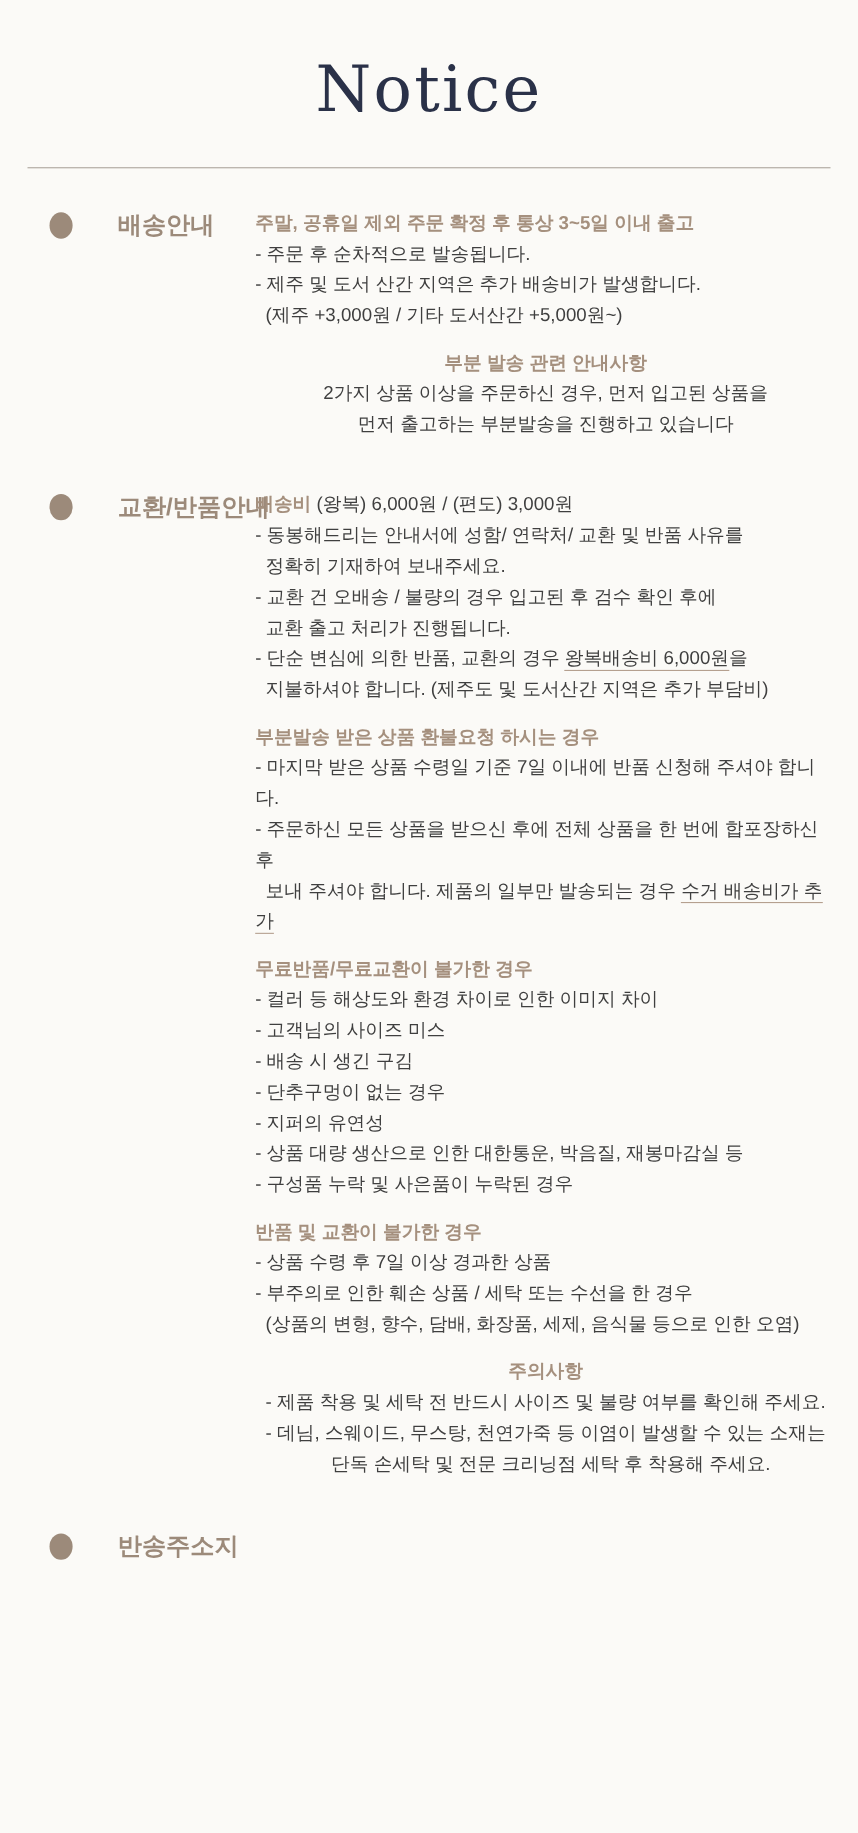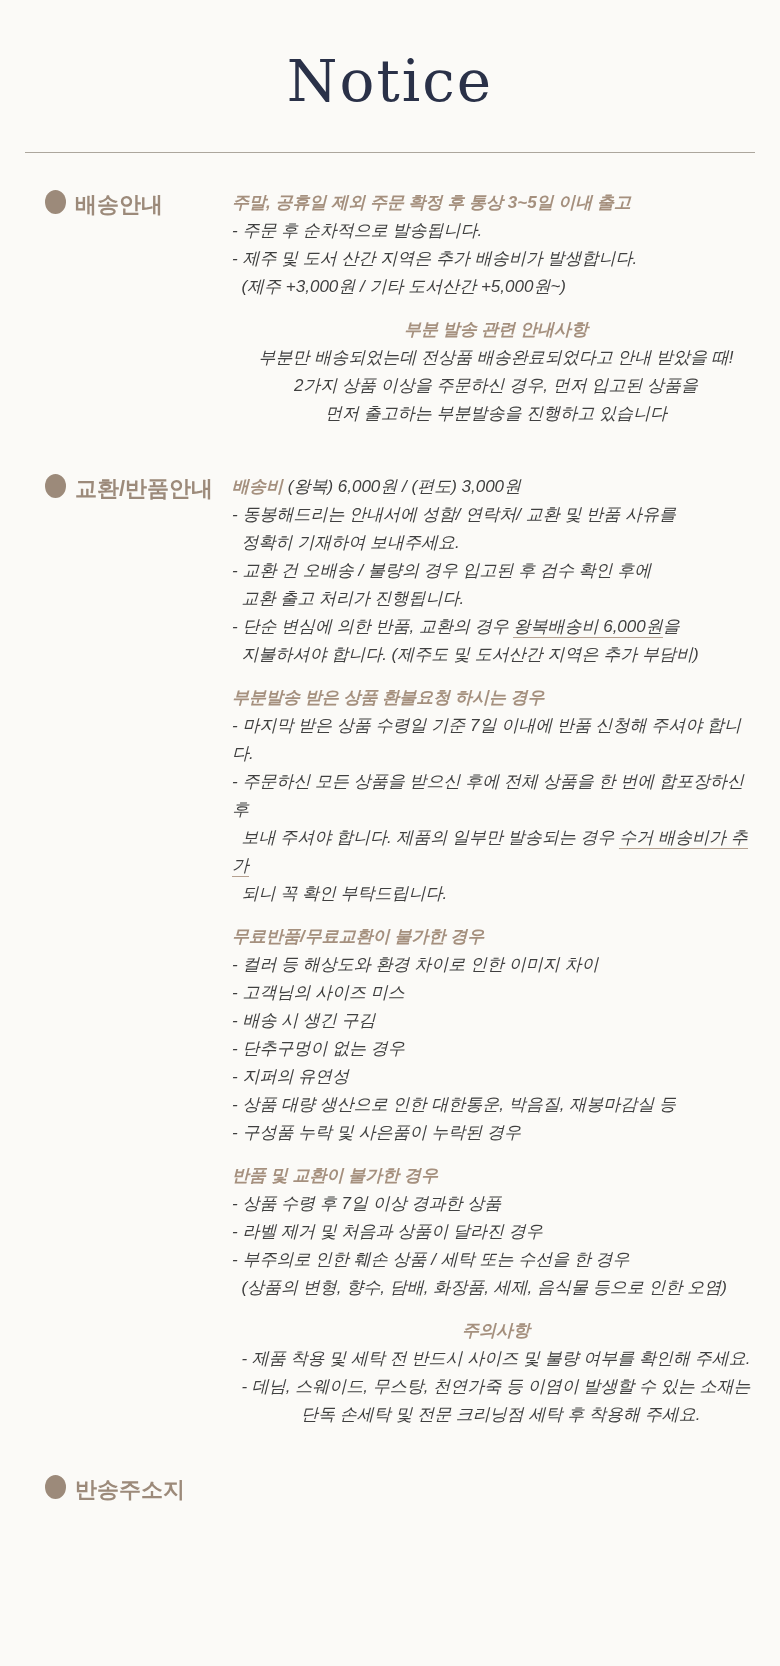--- a/index.html
+++ b/index.html
@@ -34,38 +34,40 @@
     border:none;
     border-top:1.5px solid var(--divider);
     margin:38px 25px 0 25px;
   }
   .sections{padding:36px 20px 0 45px;}
   .sec{display:flex;align-items:flex-start;margin-bottom:45px;}
   .label-col{
     width:187px;
     flex:0 0 187px;
     display:flex;
+    align-items:center;
     color:var(--brown);
     padding-top:1px;
+    gap:32px;
   }
   .bullet{
     display:inline-block;
     width:21px;height:24px;
     background:var(--brown);
     border-radius:50%;
     margin-right:9px;
     flex:0 0 auto;
   }
   .label-text{
     font-size:22px;
     font-weight:700;
     letter-spacing:0px;
     white-space:nowrap;
   }
-  .content-col{flex:1 1 auto;min-width:0;font-style:italic;}
+  .content-col{flex:1 1 auto;min-width:0;}
   .group{margin-bottom:15px;}
   .group:last-child{margin-bottom:0;text-align:center;}
   .g-heading,.g-line{
     font-size:17px;
     line-height:28px;
     white-space:pre-wrap;
   }
   .seg-brown{color:var(--subbrown);font-weight:700;}
   .seg-plain{color:var(--body);font-weight:400;}
   .seg-underline{
@@ -88,21 +90,20 @@
         </div>
         <div class="content-col">
           <div class="group">
             <div class="g-heading"><span class="seg-brown">주말, 공휴일 제외 주문 확정 후 통상 3~5일 이내 출고</span></div>
             <div class="g-line"><span>- 주문 후 순차적으로 발송됩니다.</span></div>
             <div class="g-line"><span>- 제주 및 도서 산간 지역은 추가 배송비가 발생합니다.</span></div>
             <div class="g-line"><span>  (제주 +3,000원 / 기타 도서산간 +5,000원~)</span></div>
           </div>
           <div class="group">
             <div class="g-heading"><span class="seg-brown">부분 발송 관련 안내사항</span></div>
-            <div class="g-line"><span>부분만 배송되었는데 전상품 배송완료되었다고 안내 받았을 때!</span></div>
             <div class="g-line"><span>2가지 상품 이상을 주문하신 경우, 먼저 입고된 상품을</span></div>
             <div class="g-line"><span>먼저 출고하는 부분발송을 진행하고 있습니다</span></div>
           </div>
         </div>
       </section>
       <section class="sec">
         <div class="label-col">
           <span class="bullet"></span>
           <span class="label-text">교환/반품안내</span>
         </div>
@@ -114,36 +115,34 @@
             <div class="g-line"><span>- 교환 건 오배송 / 불량의 경우 입고된 후 검수 확인 후에</span></div>
             <div class="g-line"><span>  교환 출고 처리가 진행됩니다.</span></div>
             <div class="g-line"><span>- 단순 변심에 의한 반품, 교환의 경우 </span><span class="seg-underline">왕복배송비 6,000원</span><span>을</span></div>
             <div class="g-line"><span>  지불하셔야 합니다. (제주도 및 도서산간 지역은 추가 부담비)</span></div>
           </div>
           <div class="group">
             <div class="g-heading"><span class="seg-brown">부분발송 받은 상품 환불요청 하시는 경우</span></div>
             <div class="g-line"><span>- 마지막 받은 상품 수령일 기준 7일 이내에 반품 신청해 주셔야 합니다.</span></div>
             <div class="g-line"><span>- 주문하신 모든 상품을 받으신 후에 전체 상품을 한 번에 합포장하신 후</span></div>
             <div class="g-line"><span>  보내 주셔야 합니다. 제품의 일부만 발송되는 경우 </span><span class="seg-underline">수거 배송비가 추가</span></div>
-            <div class="g-line"><span>  되니 꼭 확인 부탁드립니다.</span></div>
           </div>
           <div class="group">
             <div class="g-heading"><span class="seg-brown">무료반품/무료교환이 불가한 경우</span></div>
             <div class="g-line"><span>- 컬러 등 해상도와 환경 차이로 인한 이미지 차이</span></div>
             <div class="g-line"><span>- 고객님의 사이즈 미스</span></div>
             <div class="g-line"><span>- 배송 시 생긴 구김</span></div>
             <div class="g-line"><span>- 단추구멍이 없는 경우</span></div>
             <div class="g-line"><span>- 지퍼의 유연성</span></div>
             <div class="g-line"><span>- 상품 대량 생산으로 인한 대한통운, 박음질, 재봉마감실 등</span></div>
             <div class="g-line"><span>- 구성품 누락 및 사은품이 누락된 경우</span></div>
           </div>
           <div class="group">
             <div class="g-heading"><span class="seg-brown">반품 및 교환이 불가한 경우</span></div>
             <div class="g-line"><span>- 상품 수령 후 7일 이상 경과한 상품</span></div>
-            <div class="g-line"><span>- 라벨 제거 및 처음과 상품이 달라진 경우</span></div>
             <div class="g-line"><span>- 부주의로 인한 훼손 상품 / 세탁 또는 수선을 한 경우</span></div>
             <div class="g-line"><span>  (상품의 변형, 향수, 담배, 화장품, 세제, 음식물 등으로 인한 오염)</span></div>
           </div>
           <div class="group">
             <div class="g-heading"><span class="seg-brown">주의사항</span></div>
             <div class="g-line"><span>- 제품 착용 및 세탁 전 반드시 사이즈 및 불량 여부를 확인해 주세요.</span></div>
             <div class="g-line"><span>- 데님, 스웨이드, 무스탕, 천연가죽 등 이염이 발생할 수 있는 소재는</span></div>
             <div class="g-line"><span>  단독 손세탁 및 전문 크리닝점 세탁 후 착용해 주세요.</span></div>
           </div>
         </div>

